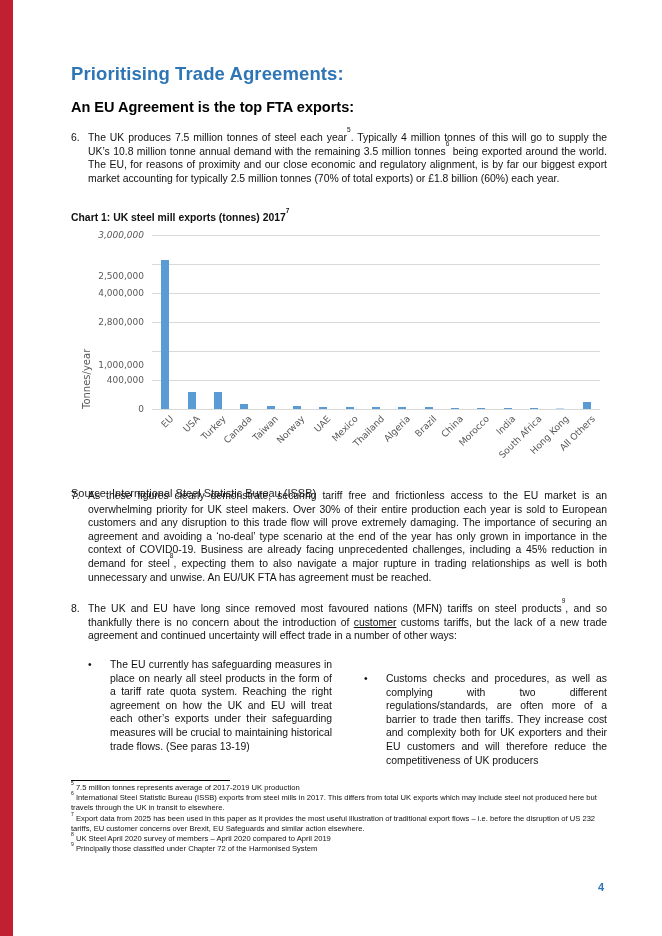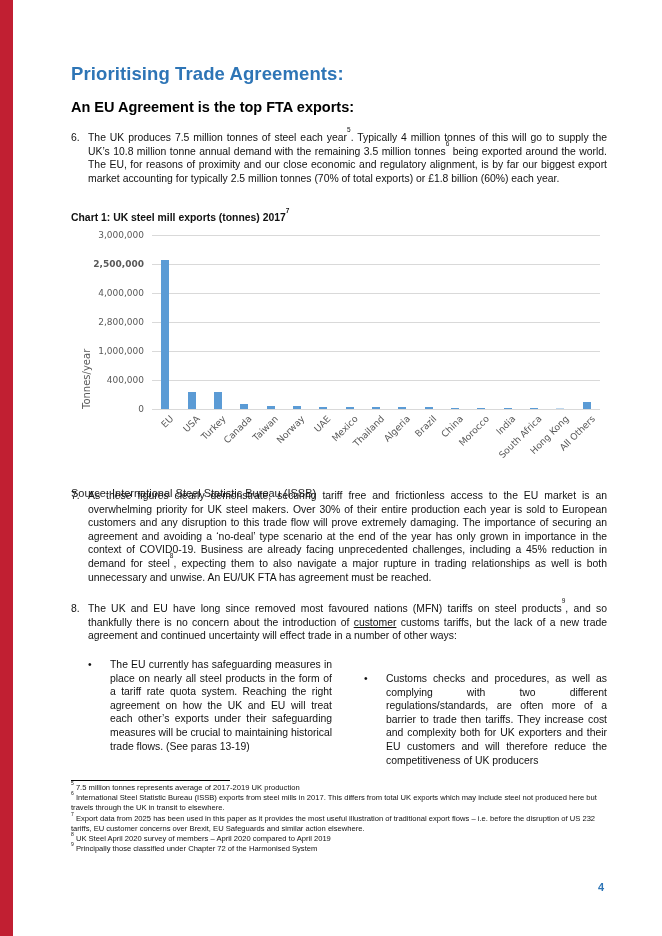--- a/index.html
+++ b/index.html
@@ -43,25 +43,25 @@
   <span class="num">6.</span>
   <span class="txt"><span>The UK produces 7.5 million tonnes of steel each year</span><sup>5</sup><span>. Typically 4 million tonnes of this will go to supply the UK’s 10.8 million tonne annual demand with the remaining 3.5 million tonnes</span><sup>6</sup><span> being exported around the world. The EU, for reasons of proximity and our close economic and regulatory alignment, is by far our biggest export market accounting for typically 2.5 million tonnes (70% of total exports) or £1.8 billion (60%) each year.</span></span>
 </div>
 
 <div class="chart-title"><span>Chart 1: UK steel mill exports (tonnes) 2017</span><sup>7</sup></div>
 
 <div class="chart">
   <div class="yaxis-labels" id="yaxis">
       <div class="ytick" style="top: 184px;">0</div>
       <div class="ytick" style="top: 155px;">400,000</div>
-      <div class="ytick" style="top: 126px; text-align: right;">1,000,000</div>
+      <div class="ytick" style="top: 140px; text-align: right;">1,000,000</div>
       <div class="ytick" style="top: 97px;">2,800,000</div>
       <div class="ytick" style="top: 68px;">4,000,000</div>
-      <div class="ytick" style="top: 39px; font-weight: bold;">2,500,000</div>
-      <div class="ytick" style="top: 10px;">3,000,000</div>
+      <div class="ytick" style="top: 51px;">2,500,000</div>
+      <div class="ytick" style="top: 10px; font-style: italic;">3,000,000</div>
     </div>
   <div class="ylabel">Tonnes/year</div>
   <div class="plot" id="plot">
       <div class="gridline" style="top: 174px;"></div>
       <div class="gridline" style="top: 145px;"></div>
       <div class="gridline" style="top: 116px;"></div>
       <div class="gridline" style="top: 87px;"></div>
       <div class="gridline" style="top: 58px;"></div>
       <div class="gridline" style="top: 29px;"></div>
       <div class="gridline" style="top: 0px;"></div>

